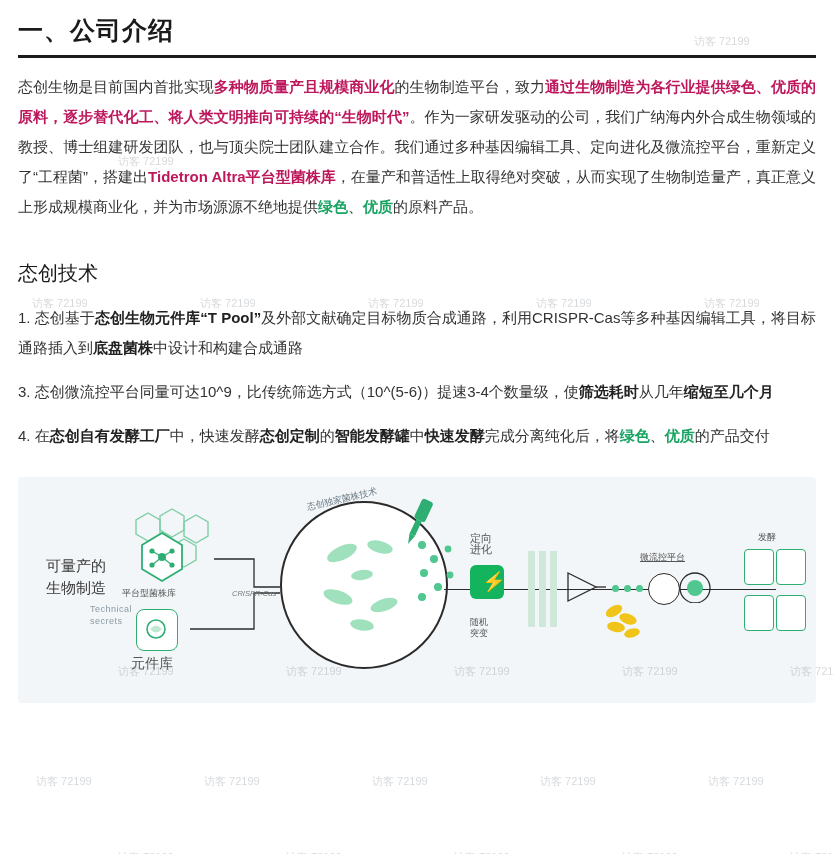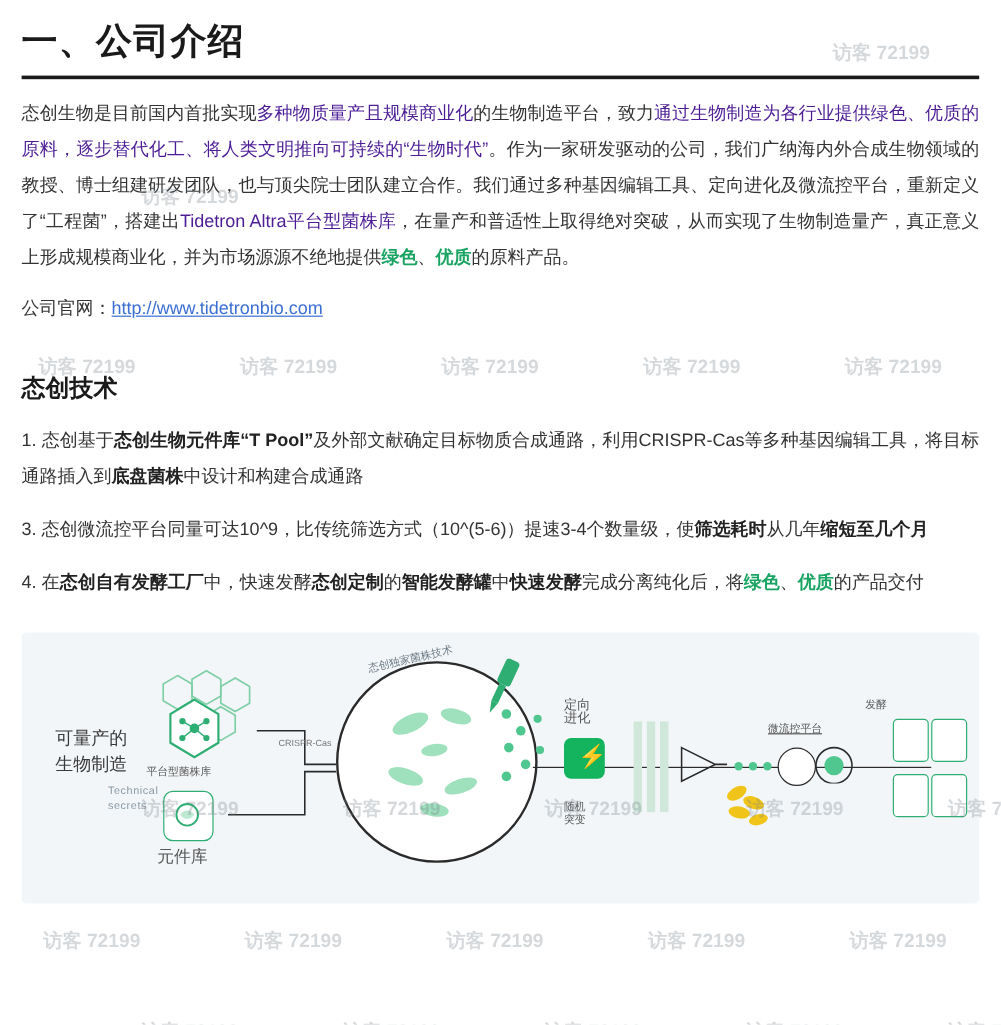--- a/index.html
+++ b/index.html
@@ -17,47 +17,47 @@
   }
   .page {
     position: relative;
     width: 834px;
     height: 854px;
     box-sizing: border-box;
     padding: 0 18px;
   }
   
   .h1 {
-    font-size: 30px;
+    font-size: 25px;
     font-weight: bold;
     color: #1a1a1a;
     margin: 14px 0 8px 0;
     letter-spacing: 1px;
   }
   .h1-rule {
     height: 3px;
     background: #1a1a1a;
     width: 100%;
     margin: 0 0 14px 0;
   }
   .h2 {
     font-size: 20px;
-    font-weight: bold;
+    font-weight: normal;
     color: #1a1a1a;
     margin: 38px 0 16px 0;
   }
   
   .para {
     font-size: 15px;
     line-height: 30px;
     color: #333333;
     text-align: justify;
     margin: 0 0 14px 0;
   }
-  .para b { font-weight: normal; color: #4c1d95; }
+  .para b { font-weight: bold; color: #be185d; }
   .green { color: #1aa463; font-weight: bold; }
   .site-line {
     font-size: 15px;
     line-height: 28px;
     margin: 6px 0 0 0;
     color: #333333;
   }
   .link {
     color: #3b6fd4;
     text-decoration: underline;
@@ -157,40 +157,36 @@
   }
   .bottle {
     position: absolute;
     border: 1.6px solid #2fae73;
     border-radius: 4px;
     background: #fff;
   }
   
   .wm {
     position: absolute;
-    font-size: 16px;
+    font-size: 11px;
     color: rgba(120,130,140,0.30);
     pointer-events: none;
     white-space: nowrap;
-    font-weight: bold;
   }
 </style>
 </head>
 <body>
 
 <div class="page">
 
   <h1 class="h1">一、公司介绍</h1>
   <div class="h1-rule"></div>
 
   <p class="para"><span>态创生物是目前国内首批实现</span><b>多种物质量产且规模商业化</b><span>的生物制造平台，致力</span><b>通过生物制造为各行业提供绿色、优质的原料，逐步替代化工、将人类文明推向可持续的“生物时代”</b><span>。作为一家研发驱动的公司，我们广纳海内外合成生物领域的教授、博士组建研发团队，也与顶尖院士团队建立合作。我们通过多种基因编辑工具、定向进化及微流控平台，重新定义了“工程菌”，搭建出</span><b>Tidetron Altra平台型菌株库</b><span>，在量产和普适性上取得绝对突破，从而实现了生物制造量产，真正意义上形成规模商业化，并为市场源源不绝地提供</span><span class="green">绿色</span><span>、</span><span class="green">优质</span><span>的原料产品。</span></p>
 
-  <div class="site-line">
-    <span>公司官网：</span><a class="link">http://www.tidetronbio.com</a>
-  </div>
 
   <h2 class="h2">态创技术</h2>
 
   <p class="list-item"><span>1. 态创基于</span><b>态创生物元件库“T Pool”</b><span>及外部文献确定目标物质合成通路，利用CRISPR-Cas等多种基因编辑工具，将目标通路插入到</span><b>底盘菌株</b><span>中设计和构建合成通路</span></p>
   <p class="list-item"><span>3. 态创微流控平台同量可达10^9，比传统筛选方式（10^(5-6)）提速3-4个数量级，使</span><b>筛选耗时</b><span>从几年</span><b>缩短至几个月</b></p>
   <p class="list-item"><span>4. 在</span><b>态创自有发酵工厂</b><span>中，快速发酵</span><b>态创定制</b><span>的</span><b>智能发酵罐</b><span>中</span><b>快速发酵</b><span>完成分离纯化后，将</span><span class="green">绿色</span><span>、</span><span class="green">优质</span><span>的产品交付</span></p>
 
   <div class="figure">
 
     <div class="fig-title">
@@ -230,21 +226,21 @@
     <svg width="26" height="26" style="position:absolute;left:125px;top:139px;">
       <circle cx="13" cy="13" r="9" fill="none" stroke="#2fae73" stroke-width="1.6"></circle>
       <path d="M7 13 Q13 6 19 13 Q13 20 7 13 Z" fill="#bde9d2" stroke="none"></path>
     </svg>
     <div class="fig-label" style="left:113px;top:178px;font-size:14px;">元件库</div>
 
     <svg width="120" height="150" style="position:absolute;left:150px;top:40px;">
       <path d="M46 42 L86 42 L86 70 L112 70" fill="none" stroke="#2b2b2b" stroke-width="1.3"></path>
       <path d="M22 112 L86 112 L86 76 L112 76" fill="none" stroke="#2b2b2b" stroke-width="1.3"></path>
     </svg>
-    <div class="fig-label" style="left:214px;top:88px;font-size:7.5px;color:#777;">CRISPR-Cas</div>
+    <div class="fig-label" style="left:214px;top:112px;font-size:7.5px;color:#777;font-style:italic;">CRISPR-Cas</div>
 
     <div class="big-circle"></div>
     <svg width="164" height="164" style="position:absolute;left:262px;top:24px;">
       <ellipse cx="62" cy="52" rx="16" ry="7" transform="rotate(-25 62 52)" fill="#9fe0bd"></ellipse>
       <ellipse cx="100" cy="46" rx="13" ry="6" transform="rotate(15 100 46)" fill="#9fe0bd"></ellipse>
       <ellipse cx="58" cy="96" rx="15" ry="6.5" transform="rotate(18 58 96)" fill="#9fe0bd"></ellipse>
       <ellipse cx="104" cy="104" rx="14" ry="6" transform="rotate(-18 104 104)" fill="#9fe0bd"></ellipse>
       <ellipse cx="82" cy="124" rx="12" ry="5.5" transform="rotate(8 82 124)" fill="#9fe0bd"></ellipse>
       <ellipse cx="82" cy="74" rx="11" ry="5" transform="rotate(-8 82 74)" fill="#9fe0bd"></ellipse>
     </svg>
@@ -306,21 +302,21 @@
         <ellipse cx="30" cy="24" rx="9" ry="5" transform="rotate(20 30 24)"></ellipse>
         <ellipse cx="18" cy="32" rx="9" ry="5" transform="rotate(10 18 32)"></ellipse>
         <ellipse cx="34" cy="38" rx="8" ry="4.5" transform="rotate(-15 34 38)"></ellipse>
       </g>
     </svg>
 
     <div class="bottle" style="left:726px;top:72px;width:28px;height:34px;"></div>
     <div class="bottle" style="left:758px;top:72px;width:28px;height:34px;"></div>
     <div class="bottle" style="left:726px;top:118px;width:28px;height:34px;"></div>
     <div class="bottle" style="left:758px;top:118px;width:28px;height:34px;"></div>
-    <div class="fig-label" style="left:703px;top:54px;font-size:9px;color:#555;">发酵</div>
+    <div class="fig-label" style="left:740px;top:54px;font-size:9px;color:#555;">发酵</div>
 
   </div>
 
   <div id="watermark-layer">
       <div class="wm" style="left: 694px; top: 20px;">访客 72199</div>
       <div class="wm" style="left: 32px; top: 282px;">访客 72199</div>
       <div class="wm" style="left: 200px; top: 282px;">访客 72199</div>
       <div class="wm" style="left: 368px; top: 282px;">访客 72199</div>
       <div class="wm" style="left: 536px; top: 282px;">访客 72199</div>
       <div class="wm" style="left: 704px; top: 282px;">访客 72199</div>

